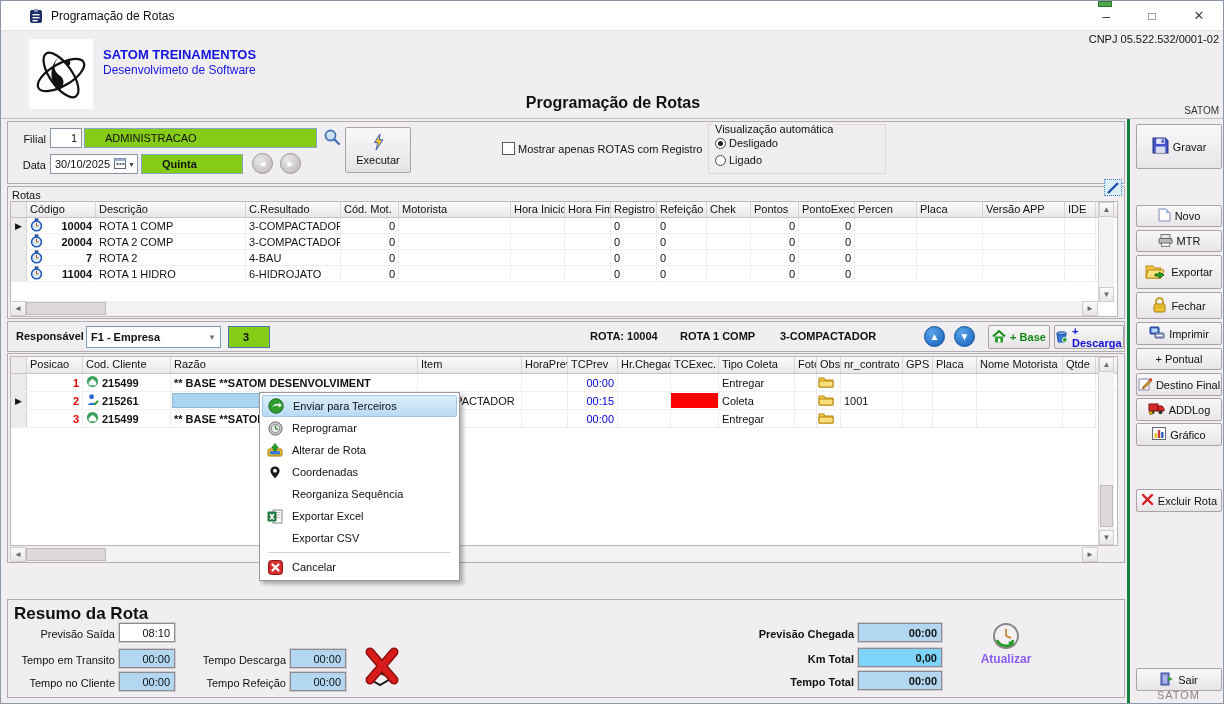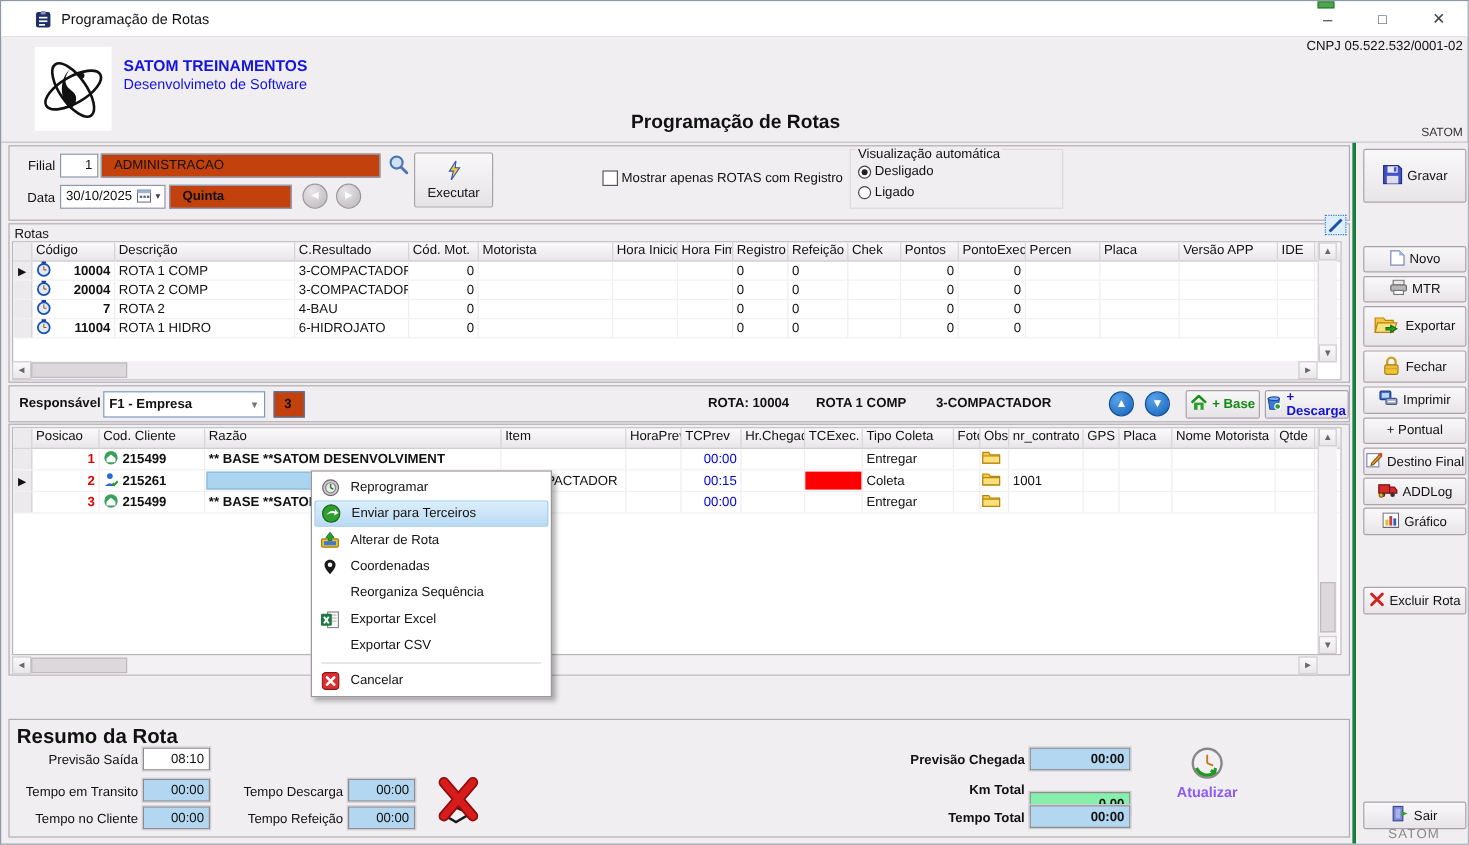--- a/index.html
+++ b/index.html
@@ -2,21 +2,21 @@
 <html><head>
 <meta charset="utf-8">
 <style>
   html,body{margin:0;padding:0;background:#d4d0d4;}
   *{box-sizing:border-box;}
   .win{position:relative;width:1224px;height:704px;background:#f1eef1;border:1px solid #8b98a8;
        font-family:"Liberation Sans",sans-serif;font-size:11px;color:#111;overflow:hidden;}
   .abs{position:absolute;}
   .b3d{background:linear-gradient(#f9f8f9,#e6e3e6);border:1px solid #a9a3a9;border-radius:2px;
        display:flex;align-items:center;justify-content:center;gap:4px;cursor:default;}
-  .bluefield{background:#c2410c;border:1px solid #86a4c2;display:flex;align-items:center;padding:0 10px;overflow:hidden;white-space:nowrap;}
+  .bluefield{background:#84cc16;border:1px solid #86a4c2;display:flex;align-items:center;padding:0 20px;overflow:hidden;white-space:nowrap;}
   .whitefield{background:#fff;border:1px solid #8a97a8;display:flex;align-items:center;padding:0 4px;}
   .panel{border:1px solid #b2acb2;background:#f1eef1;}
   .gridbox{background:#fff;border:1px solid #bcb6bc;overflow:hidden;}
   .ghead{display:flex;background:linear-gradient(#fbfafb,#e9e6e9);border-bottom:1px solid #c6c2c6;height:16px;}
   .ghead .hc{padding:1px 0 0 3px;border-right:1px solid #d6d2d6;overflow:hidden;white-space:nowrap;}
   .grow{display:flex;height:16px;border-bottom:1px solid #f2eff2;align-items:center;}
   .drow{display:flex;height:18px;border-bottom:1px solid #f2eff2;align-items:center;}
   .rc{padding:0 3px;overflow:hidden;white-space:nowrap;height:100%;display:flex;align-items:center;border-right:1px solid #f0edf0;}
   .num{justify-content:flex-end;}
   .marker{width:16px;background:#eceaec;border-right:1px solid #d6d2d6;height:100%;display:flex;align-items:center;justify-content:center;font-size:9px;}
@@ -540,39 +540,39 @@
     </div>
     <div class="hscroll" style="left:2px;top:193px;width:1088px;">
       <div class="sbarrow" style="width:16px;">◄</div>
       <div class="thumb" style="width:80px;"></div>
       <div style="flex:1"></div>
       <div class="sbarrow" style="width:16px;">►</div>
     </div>
   </div>
 
   <div class="menu" style="left:258px;top:391px;width:201px;">
+    <div class="mitem hl">
+      <span class="mic">
+          <svg width="16" height="16" viewBox="0 0 16 16">
+            <circle cx="8" cy="8" r="7.2" fill="#2f9e2f" stroke="#17671 7"></circle>
+            <circle cx="8" cy="8" r="7.2" fill="none" stroke="#176717"></circle>
+            <path d="M4 9 Q7 4.6 11.4 6.2 L11 4.2 L14 7.4 L10.4 9.6 L10.8 7.8 Q7.4 6.8 4 9 Z" fill="#fff"></path>
+          </svg>
+        </span>
+      <span>Enviar para Terceiros</span>
+    </div>
     <div class="mitem">
       <span class="mic">
           <svg width="15" height="15" viewBox="0 0 15 15">
             <circle cx="7.5" cy="7.5" r="6.6" fill="#cfcbcf" stroke="#6a666a"></circle>
             <circle cx="7.5" cy="7.5" r="4.2" fill="#eceaec" stroke="#8a868a"></circle>
             <path d="M7.5 7.5 L7.5 4.4 M7.5 7.5 L9.8 8.6" stroke="#1a8a1a" stroke-width="1.3"></path>
           </svg>
         </span>
       <span>Reprogramar</span>
-    </div>
-    <div class="mitem hl">
-      <span class="mic">
-          <svg width="16" height="16" viewBox="0 0 16 16">
-            <circle cx="8" cy="8" r="7.2" fill="#2f9e2f" stroke="#17671 7"></circle>
-            <circle cx="8" cy="8" r="7.2" fill="none" stroke="#176717"></circle>
-            <path d="M4 9 Q7 4.6 11.4 6.2 L11 4.2 L14 7.4 L10.4 9.6 L10.8 7.8 Q7.4 6.8 4 9 Z" fill="#fff"></path>
-          </svg>
-        </span>
-      <span>Enviar para Terceiros</span>
     </div>
     <div class="mitem">
       <span class="mic">
           <svg width="16" height="14" viewBox="0 0 16 14">
             <rect x="1" y="6" width="14" height="7" rx="1" fill="#f0c030" stroke="#a07d14"></rect>
             <rect x="3" y="8" width="10" height="3.4" fill="#3a7ad4"></rect>
             <path d="M8 0.5 L11.4 5 L9.4 5 L9.4 7.5 L6.6 7.5 L6.6 5 L4.6 5 Z" fill="#2aa02a" stroke="#127212" stroke-width="0.7"></path>
           </svg>
         </span>
       <span>Alterar de Rota</span>
@@ -634,21 +634,21 @@
     <div class="abs" style="left:352px;top:46px;">
       <svg width="48" height="46" viewBox="0 0 48 46">
           <path d="M8 32 L20 27 L32 32 L20 39 Z" fill="#f4f2f4" stroke="#1a1a1a" stroke-width="2"></path>
           <path d="M10 6 L34 34 M34 6 L10 34" stroke="#8e0e0e" stroke-width="9" stroke-linecap="round"></path>
           <path d="M10 6 L34 34 M34 6 L10 34" stroke="#d81c1c" stroke-width="6" stroke-linecap="round"></path>
         </svg>
     </div>
     <div class="abs flabel bold" style="left:694px;top:25px;width:152px;height:18px;">Previsão Chegada</div>
     <div class="abs sumfield bold" style="left:850px;top:23px;width:84px;height:19px;background:#b3d7f0;">00:00</div>
     <div class="abs flabel bold" style="left:694px;top:50px;width:152px;height:18px;">Km Total</div>
-    <div class="abs sumfield bold" style="left:850px;top:60px;width:84px;height:19px;background:#86efac;">0,00</div>
+    <div class="abs sumfield bold" style="left:850px;top:48px;width:84px;height:19px;background:#7dd3fc;">0,00</div>
     <div class="abs flabel bold" style="left:694px;top:73px;width:152px;height:18px;">Tempo Total</div>
     <div class="abs sumfield bold" style="left:850px;top:71px;width:84px;height:19px;background:#b3d7f0;">00:00</div>
     <div class="abs" style="left:968px;top:22px;width:60px;text-align:center;">
       <span><svg width="28" height="28" viewBox="0 0 28 28">
             <circle cx="14" cy="14" r="12" fill="#f2f0f2" stroke="#8a868a" stroke-width="2"></circle>
             <path d="M14 14 L14 7 M14 14 L19 16" stroke="#c8781a" stroke-width="1.6"></path>
             <path d="M5 18 A10 10 0 0 0 20 22 L17 20 M20 22 L21 18" stroke="#1e9a1e" stroke-width="2.6" fill="none"></path>
           </svg></span>
       <div class="bold" style="color:#8b5cf6;font-size:12px;">Atualizar</div>
     </div>

